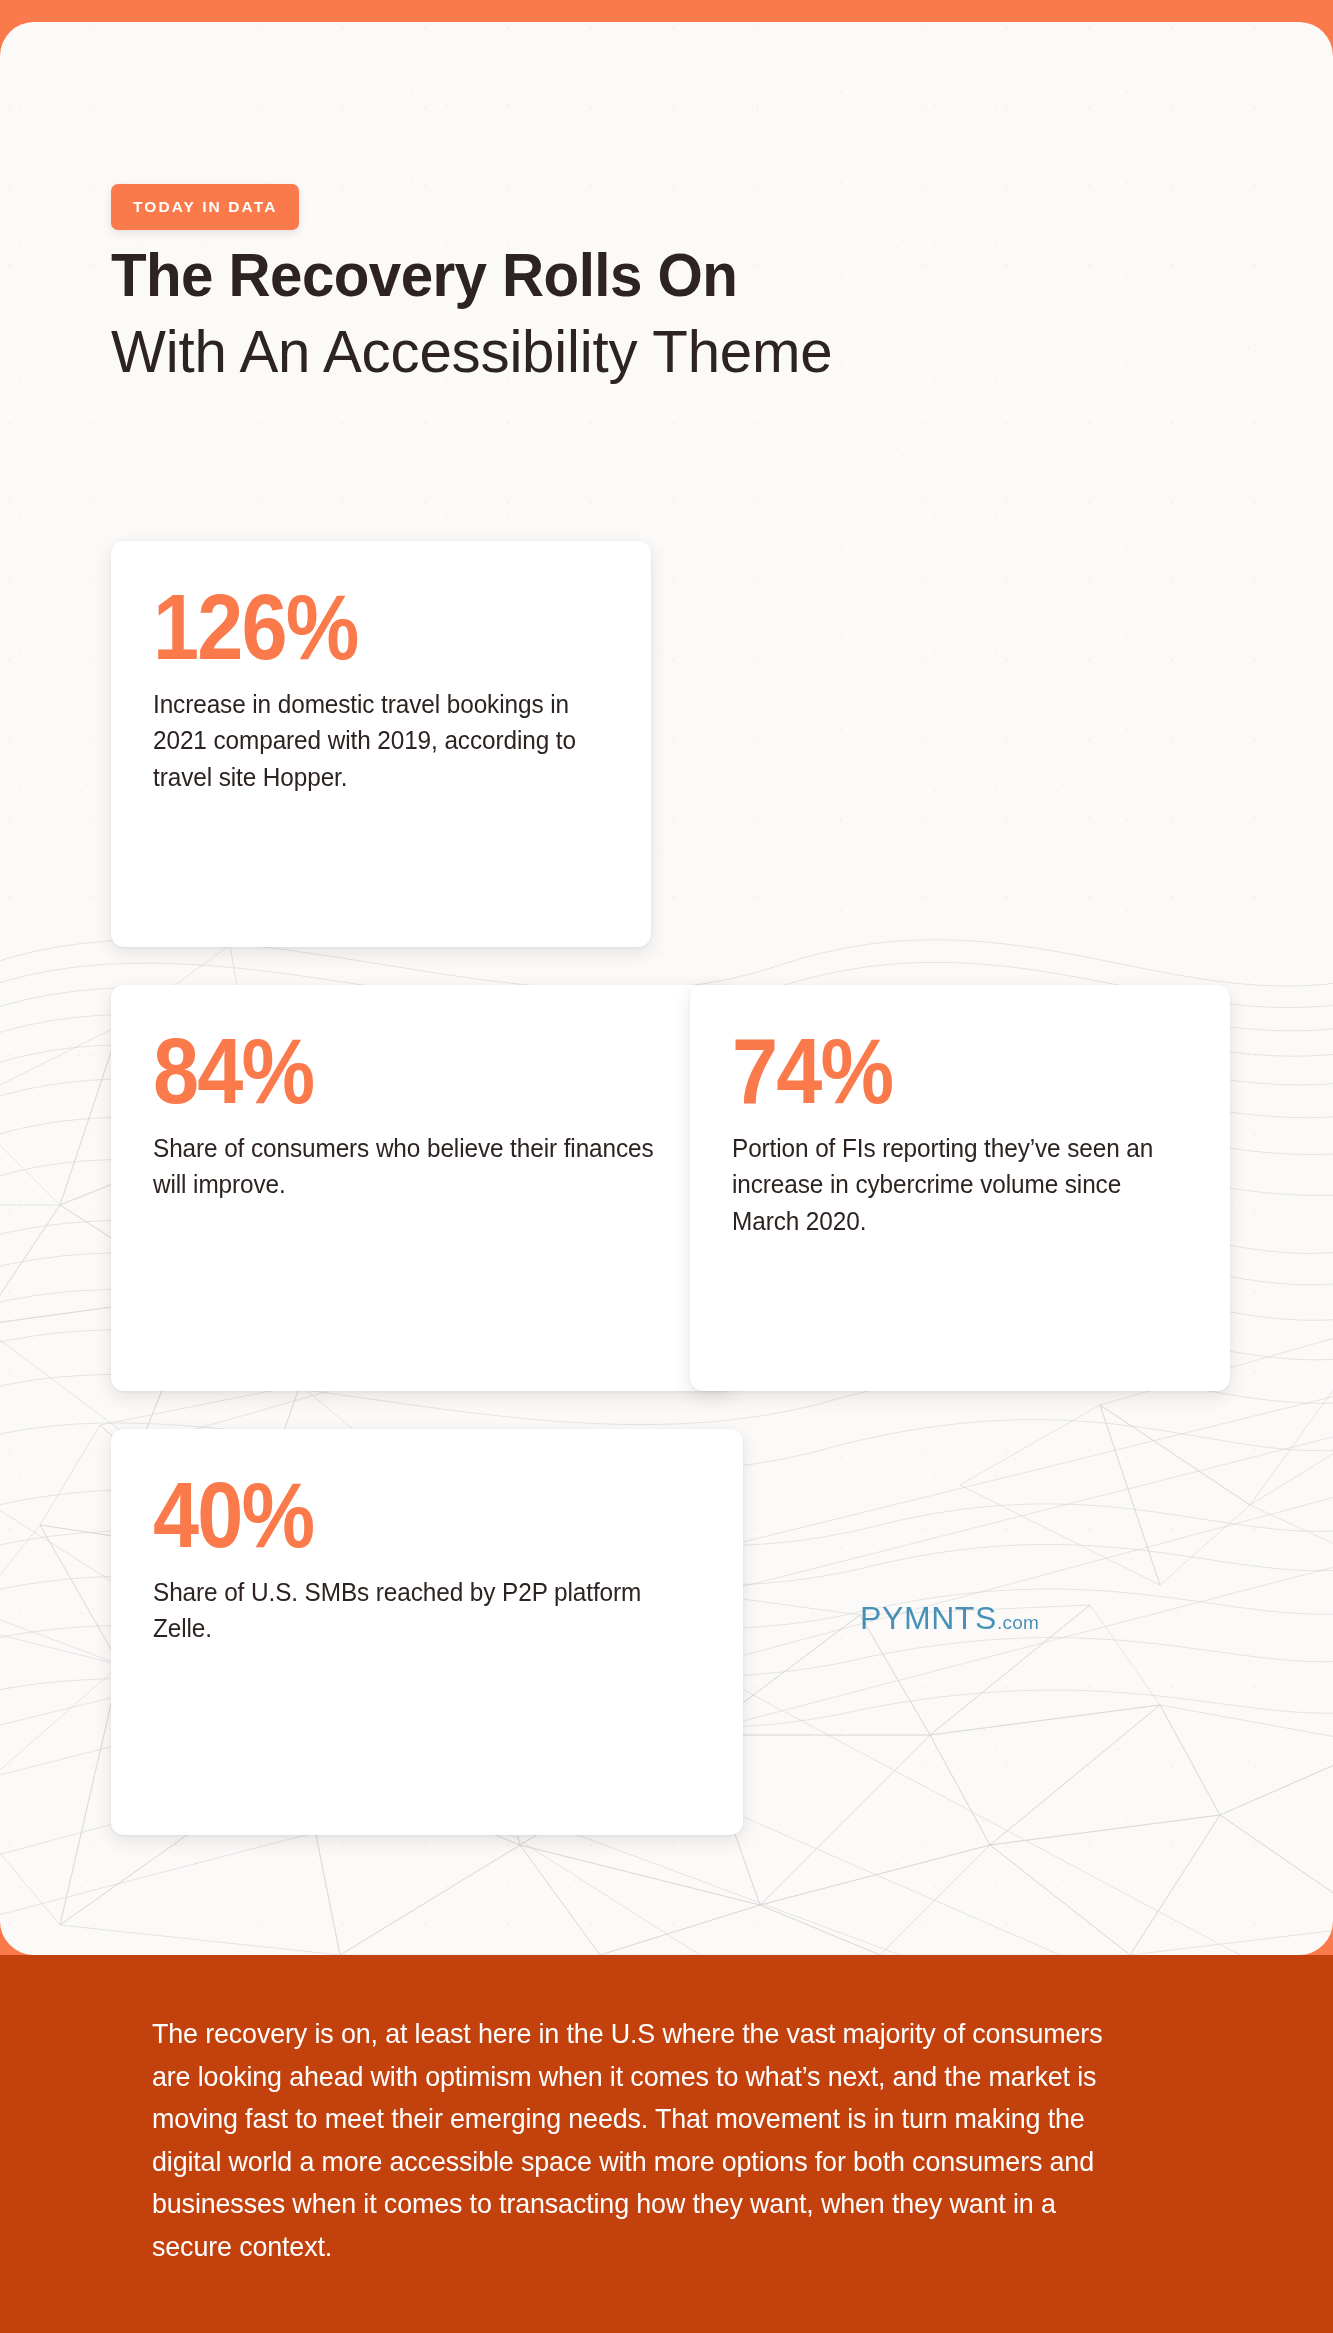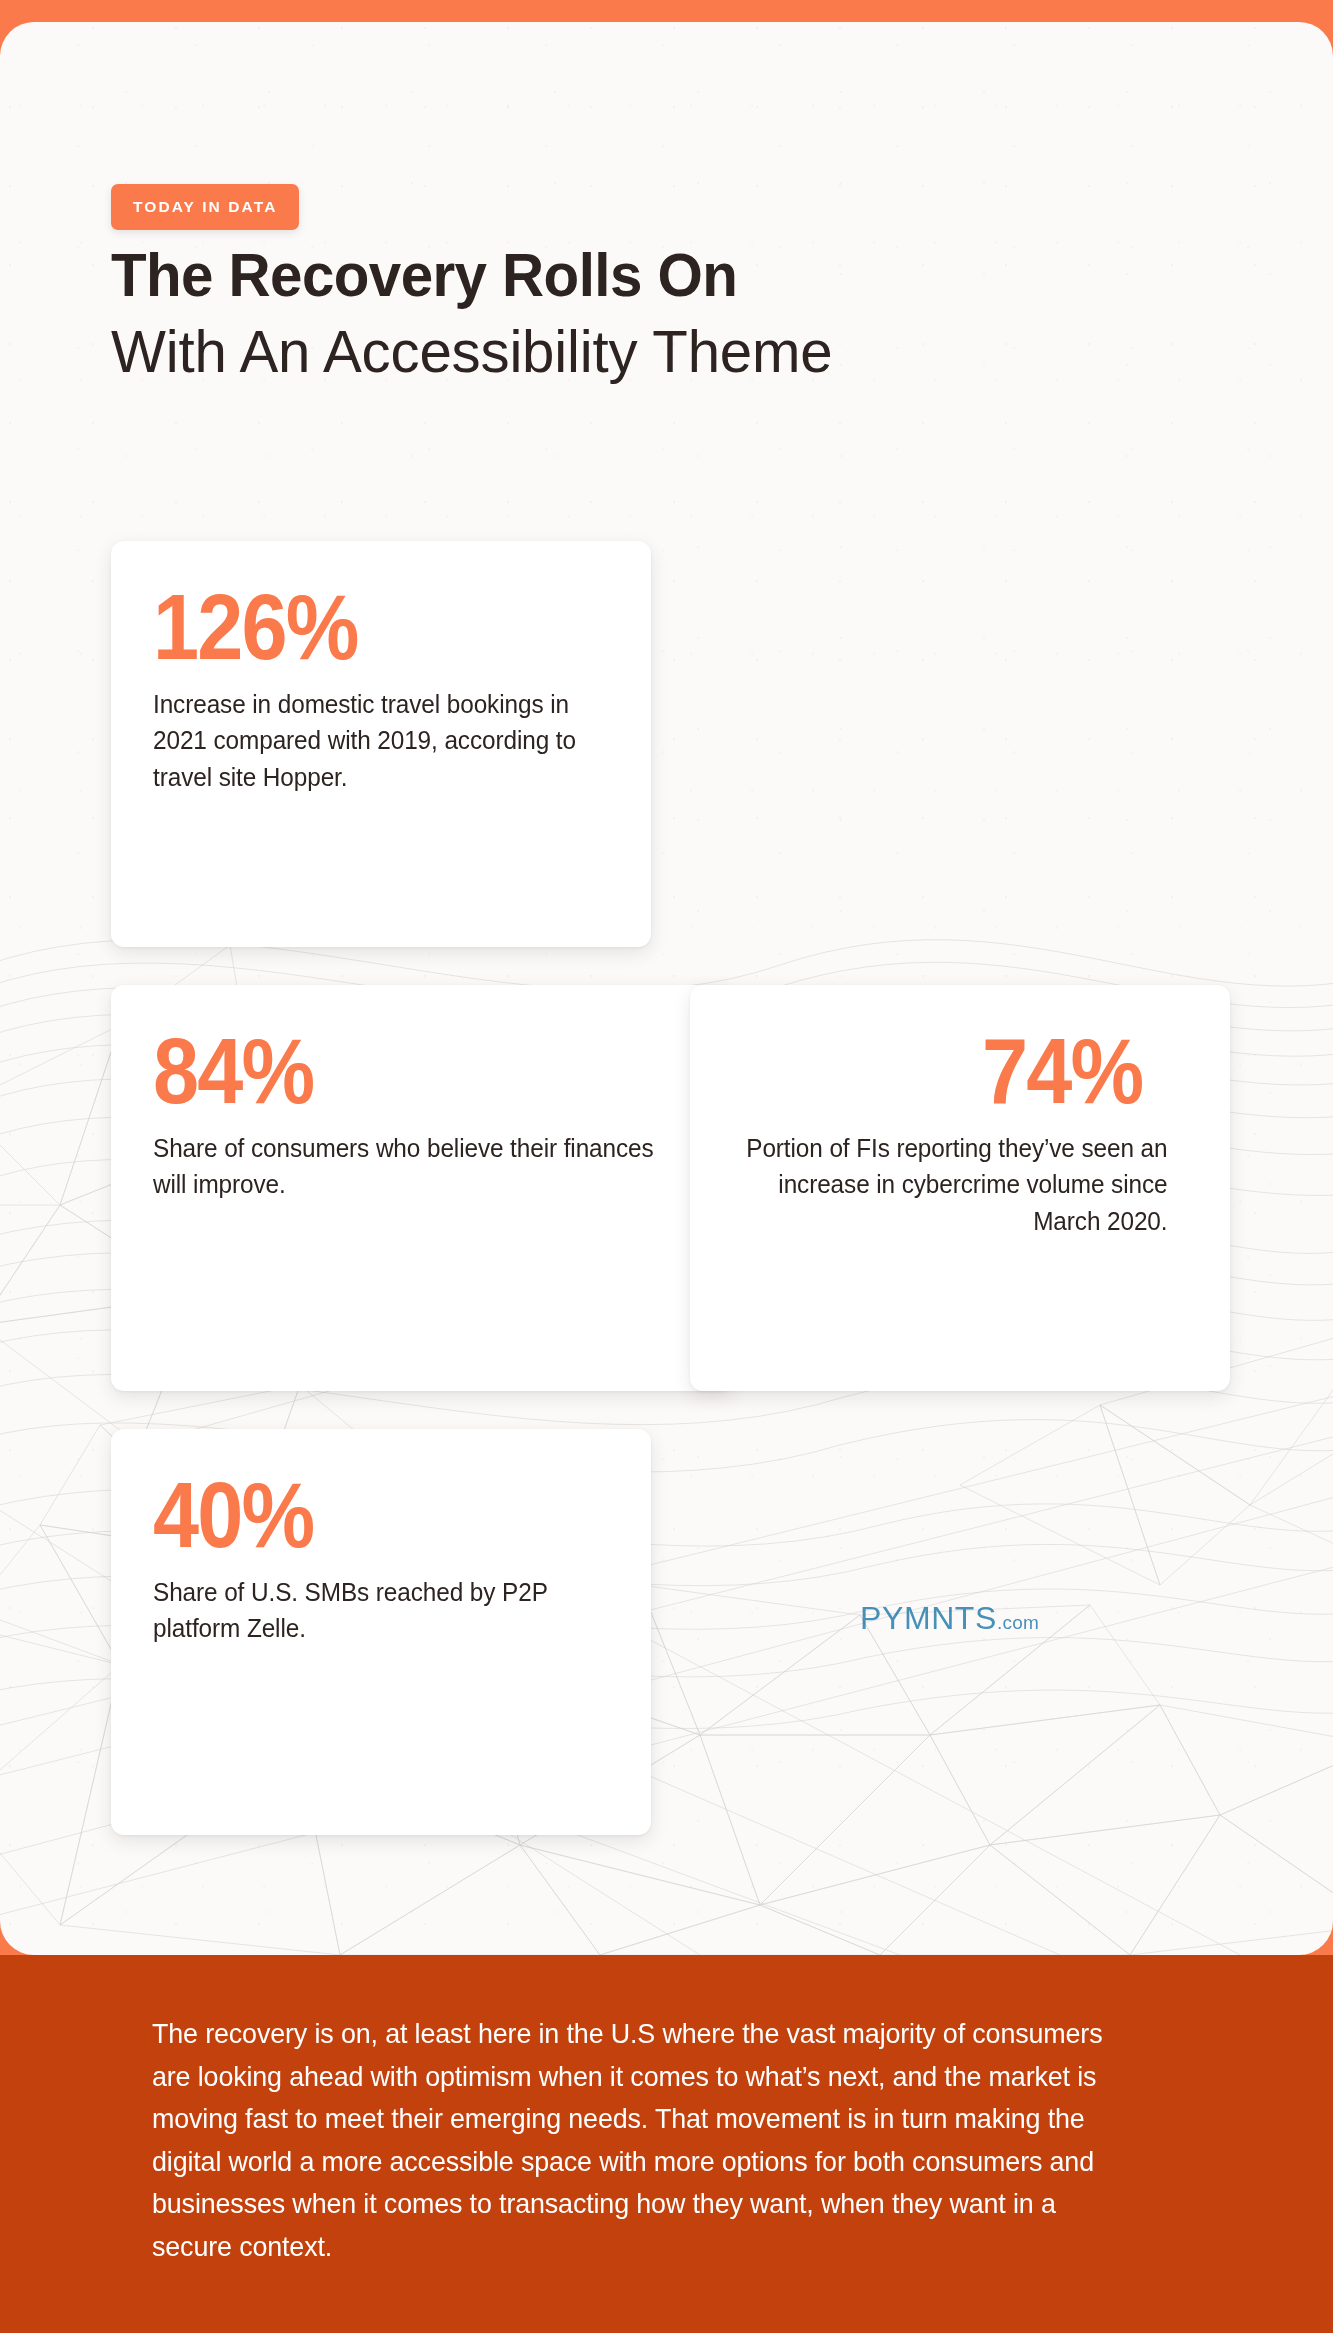--- a/index.html
+++ b/index.html
@@ -91,22 +91,22 @@
   .card{
     position:absolute;
     background:#ffffff;
     border-radius:13px;
     box-shadow:0 6px 18px rgba(60,50,45,.11), 0 1px 3px rgba(60,50,45,.07);
     padding:44px 42px 0 42px;
   }
   .card.c1{ left:111px; top:519px;  width:540px; height:406px; }
   .card.c2{ left:690px; top:519px;  width:540px; height:406px; }
   .card.c3{ left:111px; top:963px;  width:623px; height:406px; }
-  .card.c4{ left:690px; top:963px;  width:540px; height:406px;text-align:right; }
-  .card.c5{ left:111px; top:1407px; width:540px; height:406px; }
+  .card.c4{ left:690px; top:963px;  width:540px; height:406px; }
+  .card.c5{ left:111px; top:1407px; width:632px; height:406px; }
 
   .stat{
     color:#fa7a4b;
     font-size:92px;
     font-weight:bold;
     line-height:.92;
     letter-spacing:-2px;
     margin-bottom:16px;
     transform:scaleX(.90);
     transform-origin:left center;

